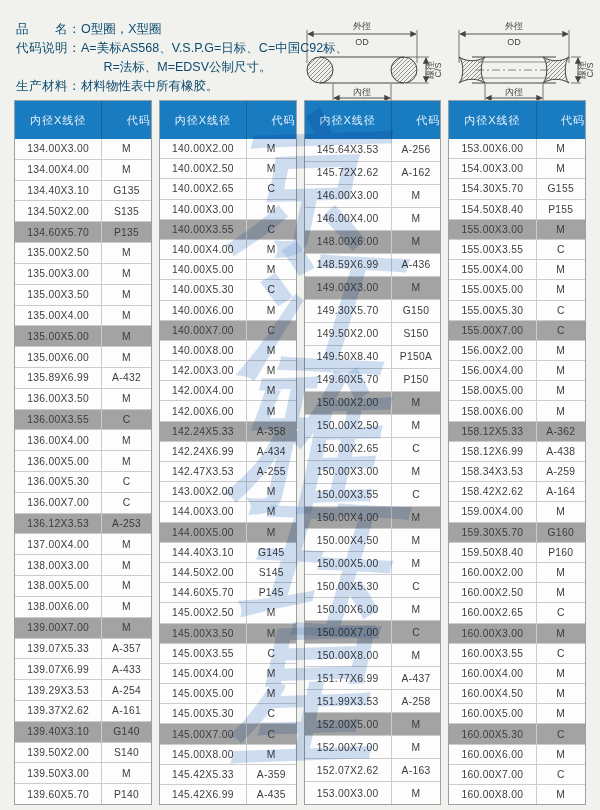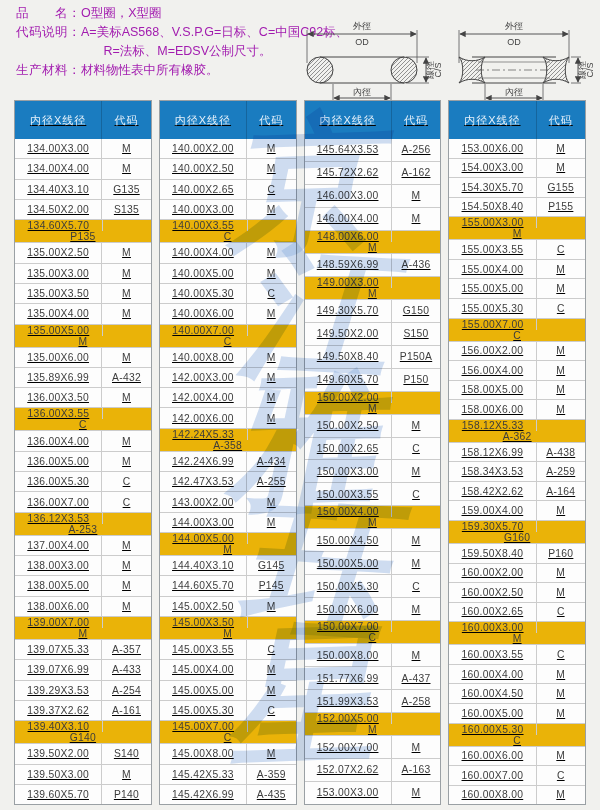--- a/index.html
+++ b/index.html
@@ -4,22 +4,22 @@
 <style>
   html,body{margin:0;padding:0;}
   body{
     width:600px;height:810px;position:relative;overflow:hidden;
     background:#f1f1ee;
     font-family:"Liberation Sans","DejaVu Sans",sans-serif;
     -webkit-font-smoothing:antialiased;
   }
   
   .info{
-    position:absolute;top:4px;left:16px;width:280px;
-    font-size:12.5px;color:#a21caf;line-height:19px;
+    position:absolute;top:20px;left:16px;width:280px;
+    font-size:12.5px;color:#0c4a6e;line-height:19px;
   }
   .info .row{white-space:nowrap;}
   .info .lbl{letter-spacing:.5px;}
   .info .indent{padding-left:63px;text-align:center;}
   
   .diagrams{position:absolute;top:2px;right:4px;display:flex;gap:4px;margin-top:16px;}
   .diagrams svg{display:block;}
   .dimtext{font-size:9px;fill:#444;font-family:"Liberation Sans",sans-serif;}
   
   .watermark{
@@ -36,35 +36,35 @@
     transform:rotate(-2deg);
   }
   .watermark span:nth-child(even){transform:translateX(14px) rotate(3deg);}
   
   .tables{
     position:absolute;top:100px;left:14px;right:14px;bottom:5px;
     display:flex;gap:7px;z-index:2;
   }
   .spec-table{
     flex:1;background:#fdfdfd;border:1px solid #9aa0a4;
-    display:flex;flex-direction:column;text-decoration:underline;
+    display:flex;flex-direction:column;
   }
   .thead{
     height:38px;flex:none;background:#1a7cc0;color:#e6f1fa;
     display:flex;align-items:center;font-size:11px;letter-spacing:1px;
   }
   .thead .hsize{width:64%;text-align:center;border-right:1px solid rgba(0,0,0,.18);line-height:38px;}
-  .thead .hcode{width:36%;text-align:center;line-height:38px;}
+  .thead .hcode{width:36%;text-align:right;line-height:38px;}
   .tbody{flex:1;display:flex;flex-direction:column;}
   .trow{
     flex:1;display:flex;align-items:center;font-size:10.3px;color:#3c3c3c;
     background:#fdfdfd;letter-spacing:.3px;
   }
   .trow + .trow{border-top:1px solid #cccccc;}
-  .trow.hl{background:#eab308;flex-direction:column;}
+  .trow.hl{background:#a3a3a3;}
   .csize{width:64%;text-align:center;border-right:1px solid #cccccc;align-self:stretch;display:flex;align-items:center;justify-content:center;}
   .ccode{width:36%;text-align:center;}
 </style>
 </head>
 <body>
 
 <div class="info">
   <div class="row">
     <span class="lbl">品　　名：</span><span>O型圈，X型圈</span>
   </div>
@@ -375,20 +375,24 @@
         </div>
         <div class="trow hl">
           <div class="csize">144.00X5.00</div>
           <div class="ccode">M</div>
         </div>
         <div class="trow">
           <div class="csize">144.40X3.10</div>
           <div class="ccode">G145</div>
         </div>
         <div class="trow">
+          <div class="csize">144.50X2.00</div>
+          <div class="ccode">S145</div>
+        </div>
+        <div class="trow">
           <div class="csize">144.60X5.70</div>
           <div class="ccode">P145</div>
         </div>
         <div class="trow">
           <div class="csize">145.00X2.50</div>
           <div class="ccode">M</div>
         </div>
         <div class="trow hl">
           <div class="csize">145.00X3.50</div>
           <div class="ccode">M</div>

